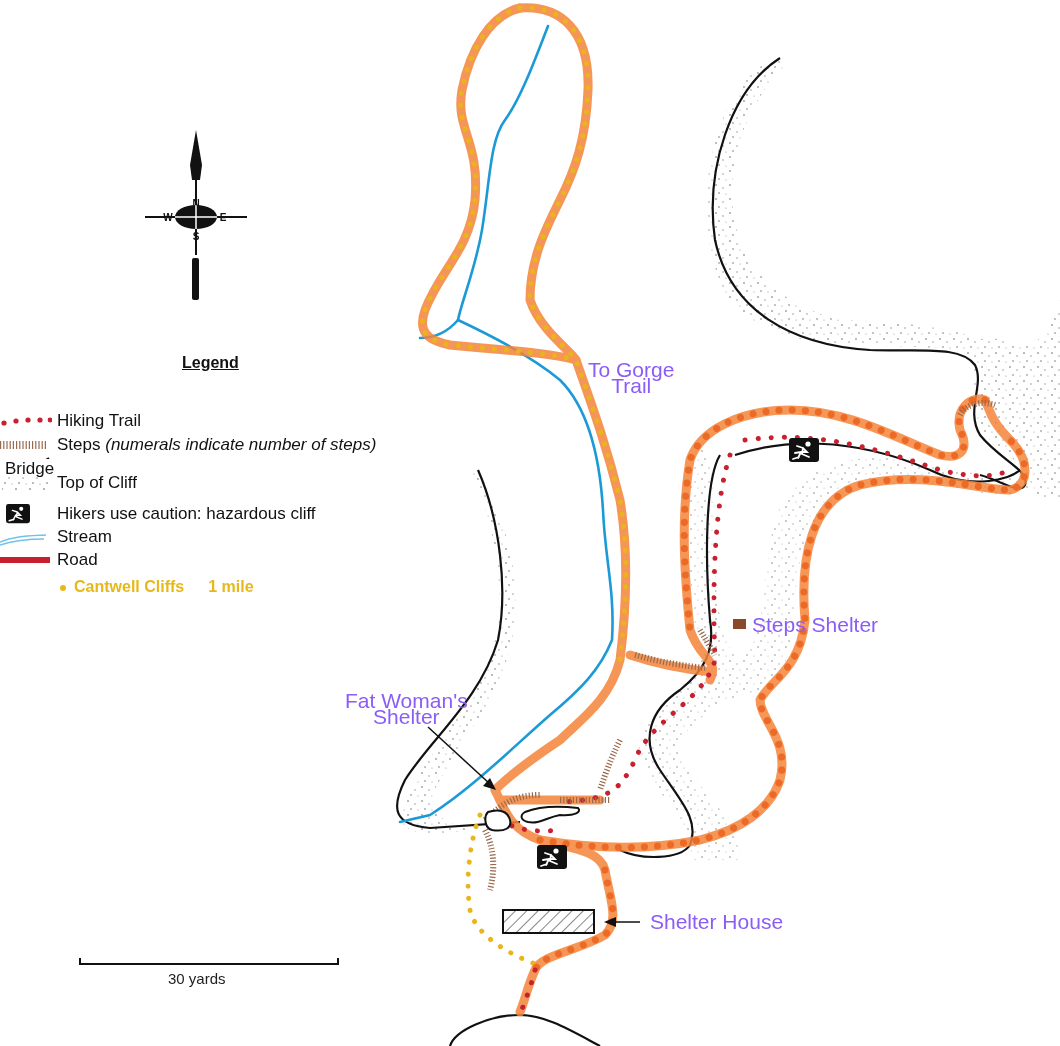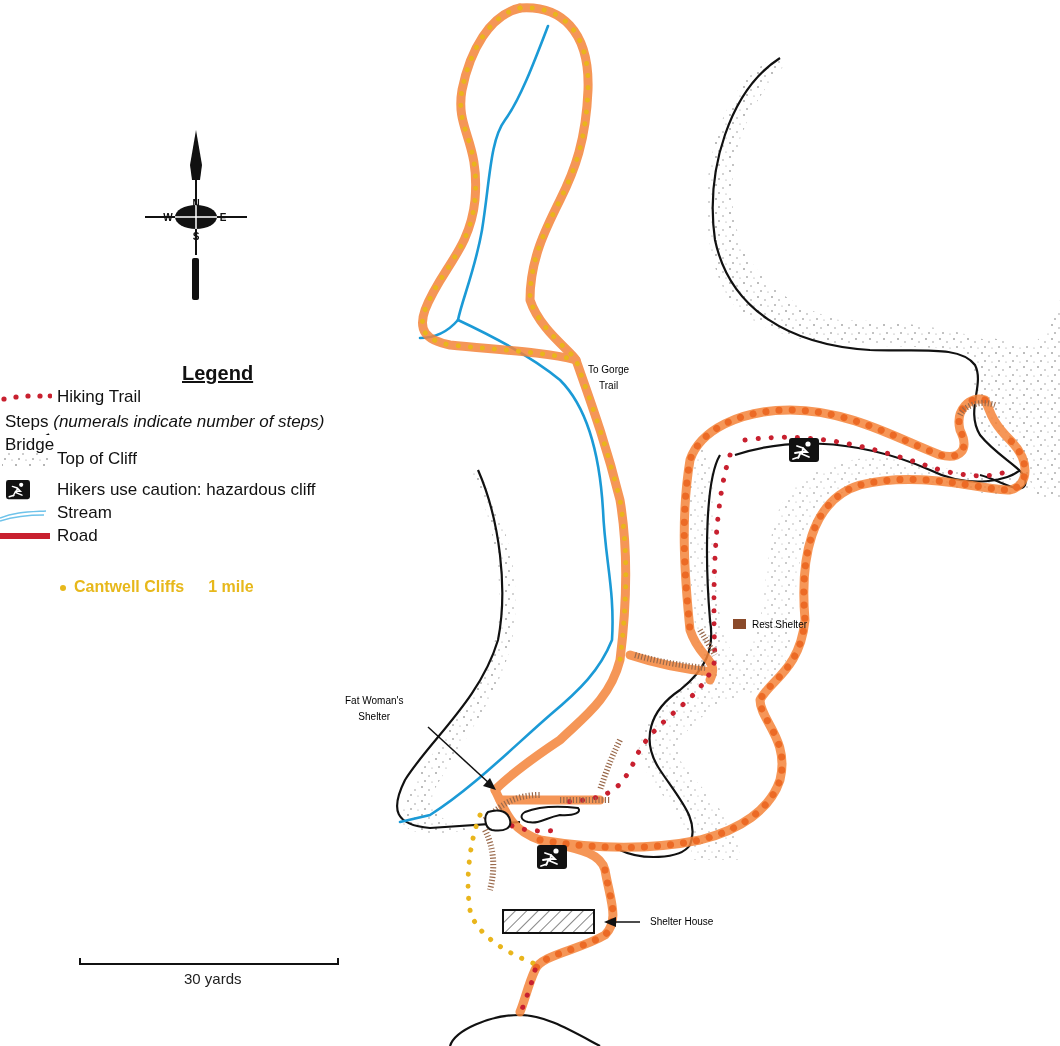--- a/index.html
+++ b/index.html
@@ -1,29 +1,29 @@
 <!DOCTYPE html>
 <html><head>
 <meta charset="utf-8">
 <style>
   html, body { margin:0; padding:0; background:#ffffff; }
   body { width:1060px; height:1046px; position:relative; overflow:hidden; font-family:"Liberation Sans", sans-serif; }
   svg { position:absolute; left:0; top:0; }
-  .lbl { position:absolute; font-family:"Liberation Sans", sans-serif; color:#000000; font-size:10px; line-height:16px; white-space:nowrap; }
+  .lbl { position:absolute; font-family:"Liberation Sans", sans-serif; color:#8b5cf6; font-size:21px; line-height:16px; white-space:nowrap; }
   .lbl.center { text-align:center; }
   .legend { position:absolute; left:0; top:350px; width:480px; }
-  .legend-title { position:absolute; left:182px; top:12px; font-weight:bold; font-size:20px; text-decoration:underline; color:#111; }
-  .legend-row { position:absolute; left:0; height:22px; display:flex; align-items:center; }
+  .legend-title { position:absolute; left:182px; top:4px; font-weight:bold; font-size:16px; text-decoration:underline; color:#111; }
+  .legend-row { position:absolute; left:0; height:22px; display:flex; align-items:center;margin-top:24px; }
   .legend-sym { width:52px; height:22px; position:relative; }
   .legend-text { font-size:17px; color:#111; margin-left:5px; }
   .legend-text i { font-style:italic; }
   .trail-key { position:absolute; left:60px; top:578px; font-size:16px; color:#e7b81b; font-weight:bold; }
   .trail-key .dot { display:inline-block; width:6px; height:6px; border-radius:50%; background:#e7b81b; margin-right:8px; vertical-align:middle; }
   .trail-key .dist { margin-left:24px; }
-  .scale-label { position:absolute; left:184px; top:970px; font-size:15px; color:#222; }
+  .scale-label { position:absolute; left:168px; top:970px; font-size:15px; color:#222; }
 </style>
 </head>
 <body>
 
 <svg width="1060" height="1046" viewBox="0 0 1060 1046">
   <defs>
     <pattern id="stipple" width="14" height="14" patternUnits="userSpaceOnUse">
       <circle cx="2" cy="3" r="0.8" fill="#555"></circle>
       <circle cx="9" cy="6" r="0.7" fill="#777"></circle>
       <circle cx="5" cy="11" r="0.8" fill="#666"></circle>
@@ -130,21 +130,21 @@
 
   <g stroke="#111" stroke-width="2" fill="none">
     <path d="M80 958 L 80 964 L 338 964 L 338 958"></path>
   </g>
 </svg>
 
 <div class="lbl center" style="left:588px; top:362px;">
   <div>To Gorge</div>
   <div>Trail</div>
 </div>
-<div class="lbl" style="left:752px; top:617px;">Rest Shelter</div>
+<div class="lbl" style="left:752px; top:617px;">Steps Shelter</div>
 <div class="lbl center" style="left:345px; top:693px;">
   <div>Fat Woman's</div>
   <div>Shelter</div>
 </div>
 <div class="lbl" style="left:650px; top:914px;">Shelter House</div>
 
 <div class="legend">
   <div class="legend-title">Legend</div>
 
   <div class="legend-row" style="top:36px;">
@@ -153,21 +153,21 @@
           <circle cx="4" cy="13" r="2.6"></circle>
           <circle cx="16" cy="11" r="2.6"></circle>
           <circle cx="28" cy="10" r="2.6"></circle>
           <circle cx="40" cy="10" r="2.6"></circle>
           <circle cx="50" cy="10" r="2.4"></circle>
         </g>
     </svg>
     <span class="legend-text">Hiking Trail</span>
   </div>
 
-  <div class="legend-row" style="top:60px;flex-direction:column;">
+  <div class="legend-row" style="top:60px;">
     <svg class="legend-sym" width="52" height="22" style="position:relative;">
       <line x1="0" y1="11" x2="48" y2="11" stroke="#9a6a4c" stroke-width="8" stroke-dasharray="1.2 2"></line>
     </svg>
     <span class="legend-text"><span>Steps</span> <i>(numerals indicate number of steps)</i></span>
   </div>
 
   <div class="legend-row" style="top:83px;flex-direction:column;">
     <svg class="legend-sym" width="52" height="22" style="position:relative;">
       <path d="M0 6 L 40 6 L 48 1 M0 16 L 40 16 L 48 21" stroke="#111" stroke-width="2" fill="none"></path>
     </svg>

